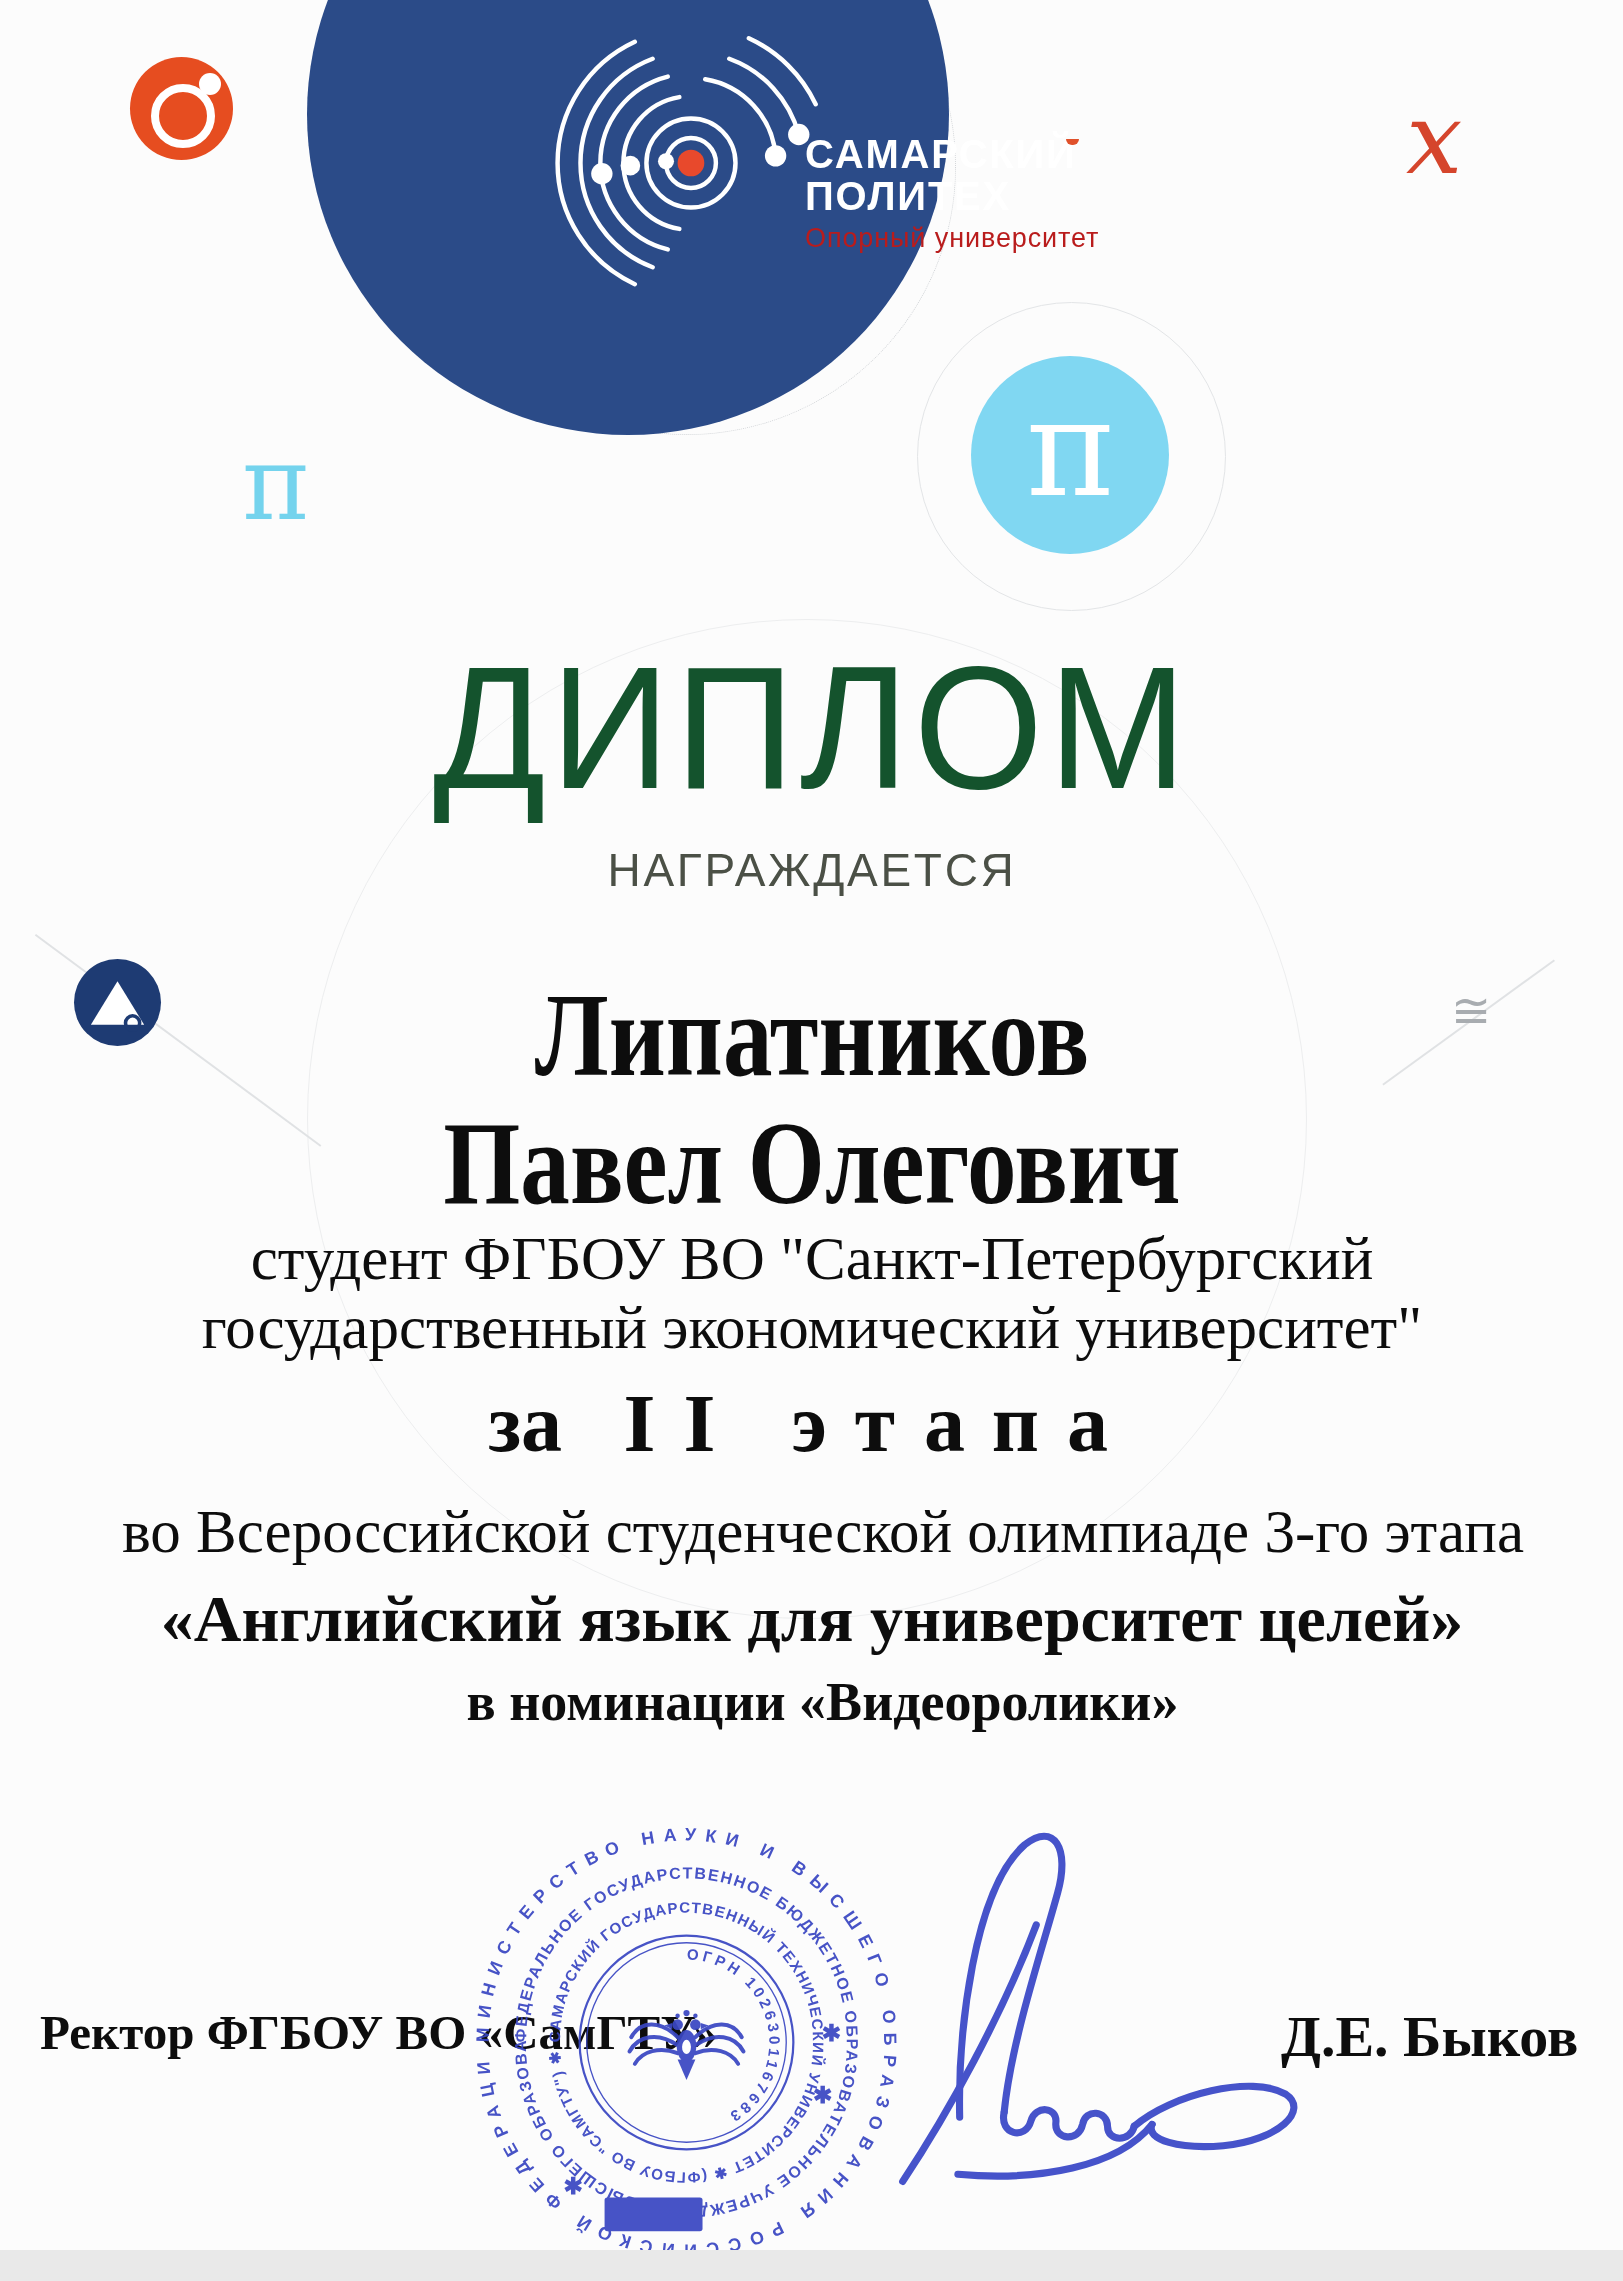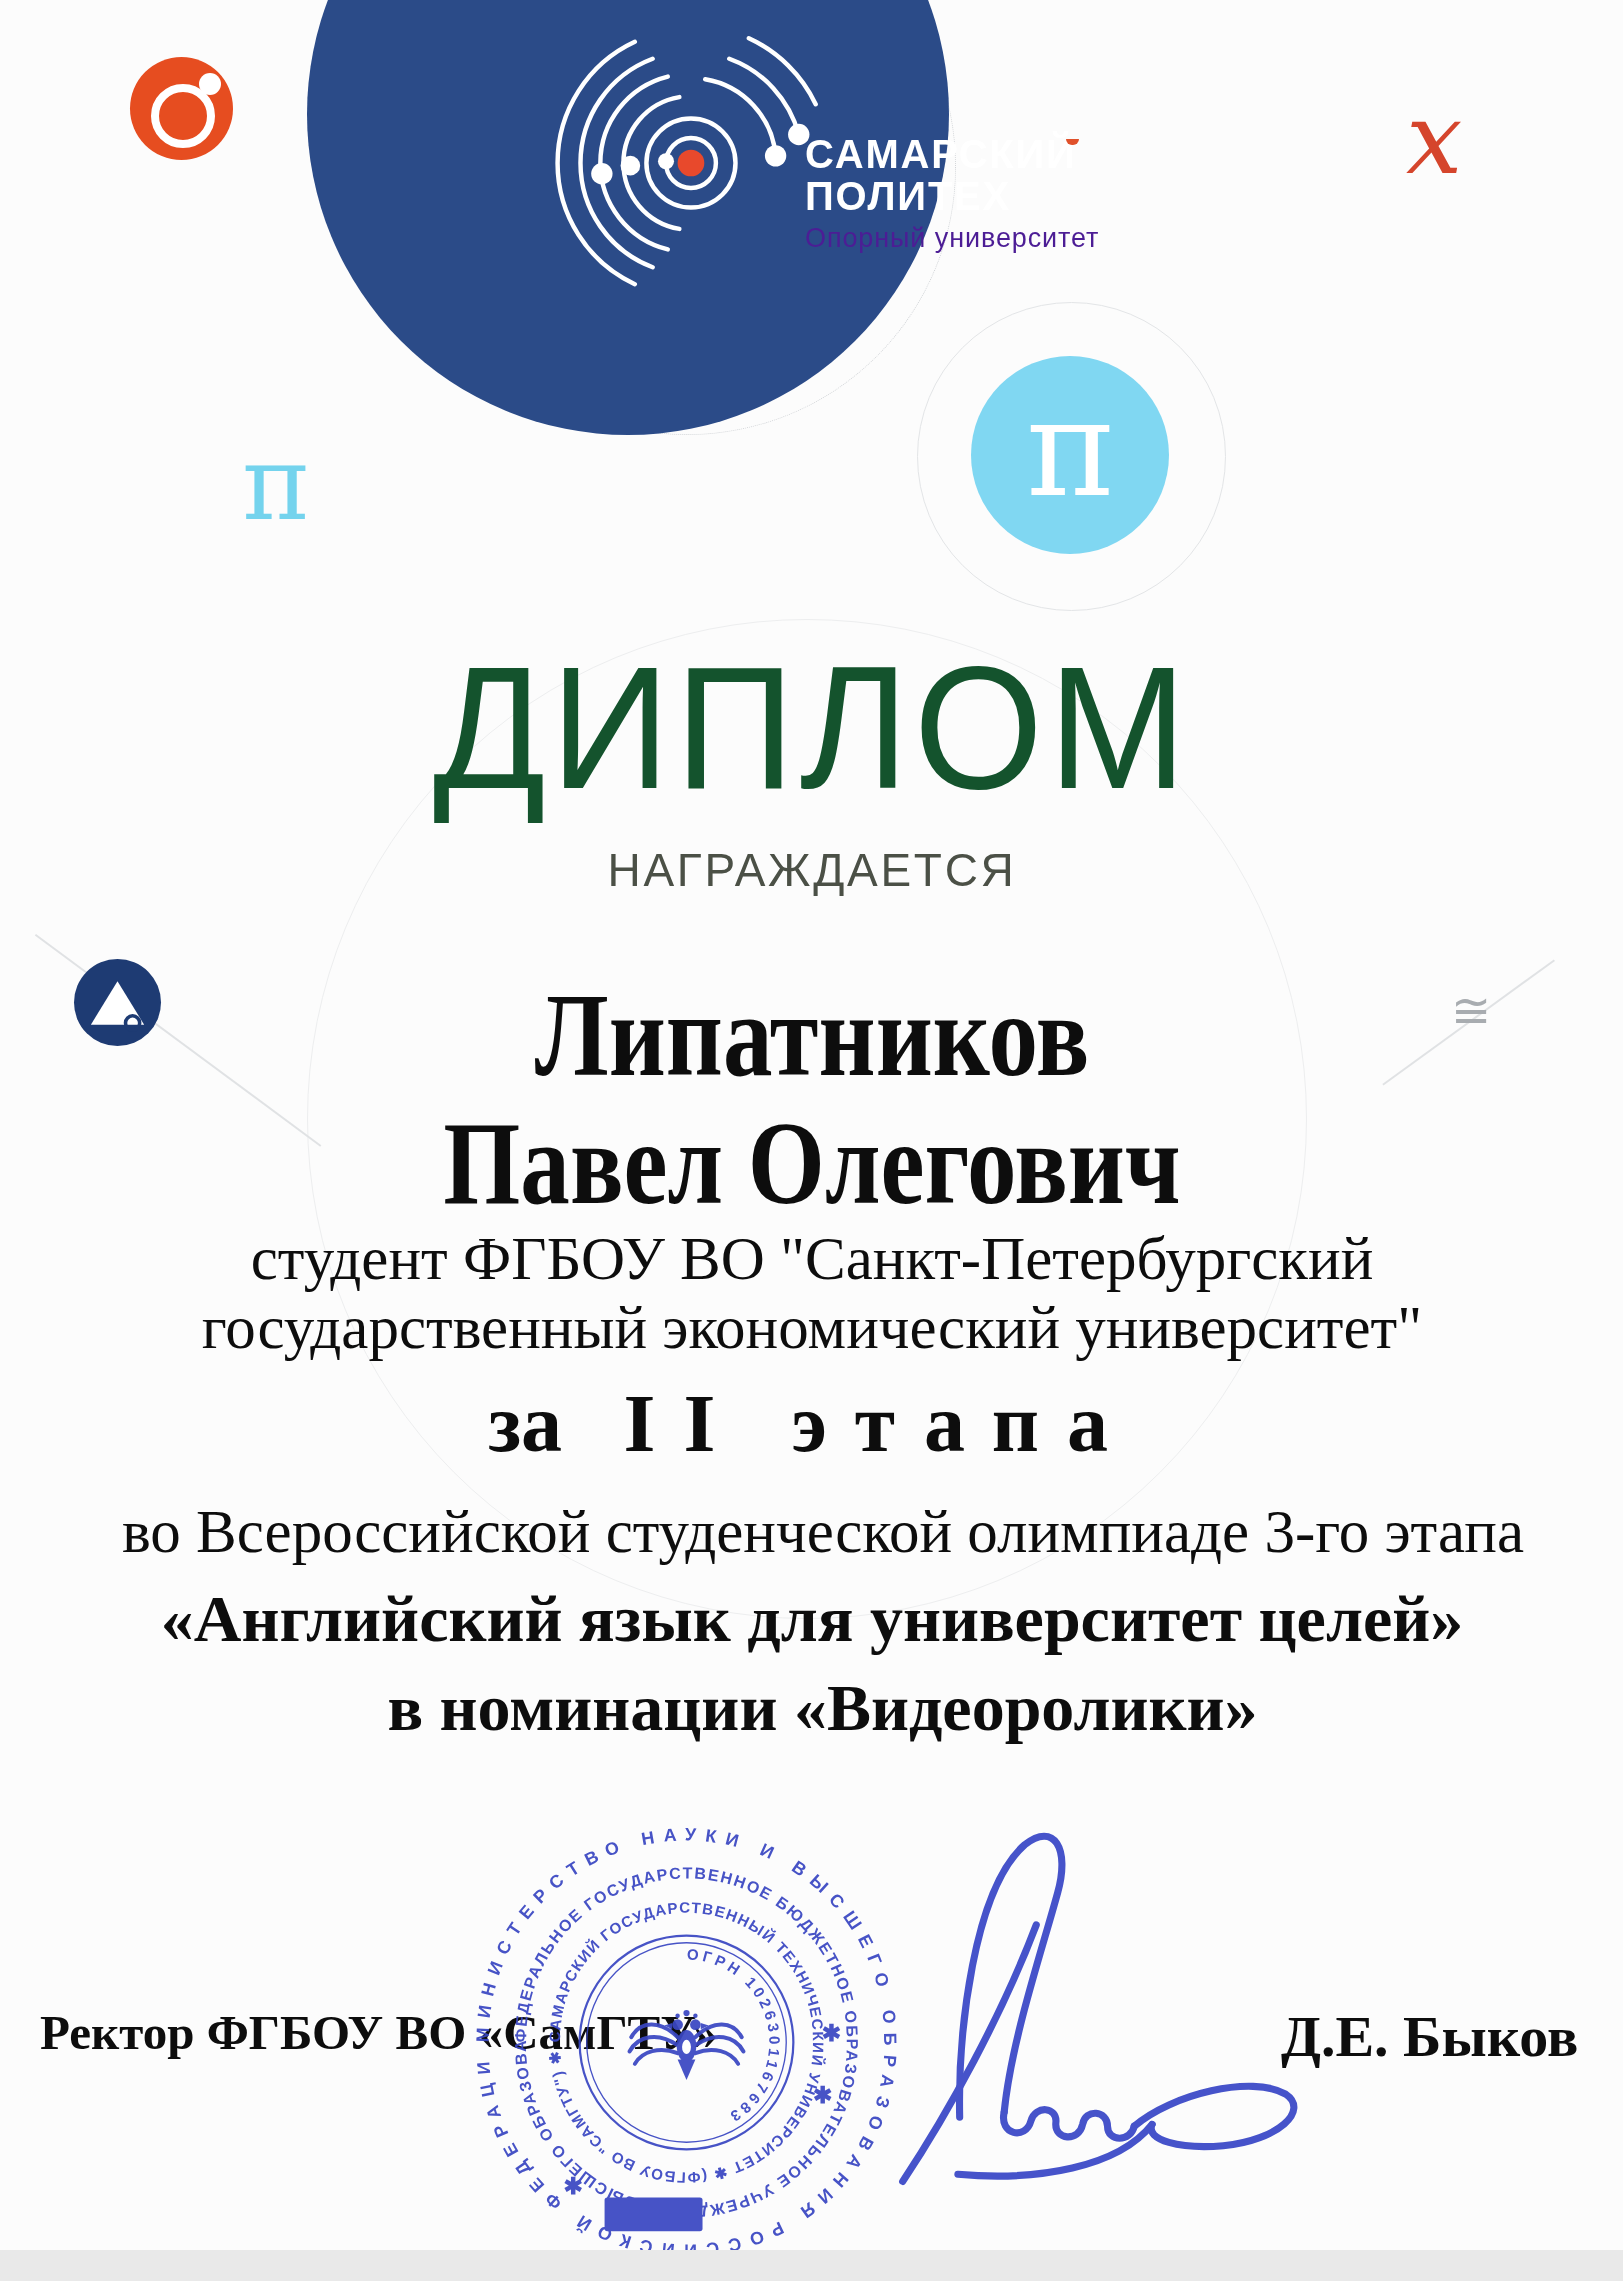--- a/index.html
+++ b/index.html
@@ -14,21 +14,21 @@
   .dc-big{left:307px;top:619px;width:998px;height:998px;border:1.8px solid #edeeef;}
   .decor-line{position:absolute;height:1.8px;background:#e0e2e4;transform-origin:0 0;z-index:0;}
   .dl-1{left:36px;top:934px;width:355px;transform:rotate(36.5deg);}
   .dl-2{left:1555px;top:961px;width:212px;transform:rotate(144deg);}
   
   .header-circle{left:307px;top:-207px;width:642px;height:642px;border-radius:50%;
                  background:#2b4b88;z-index:1;}
   .logo-orbits{left:535px;top:16px;z-index:2;}
   .logo-text{left:805px;top:134px;z-index:2;color:#ffffff;font-family:"Liberation Sans",sans-serif;line-height:1.04;}
   .logo-line{font-size:40px;font-weight:bold;letter-spacing:1.8px;}
-  .logo-sub{font-size:27px;font-weight:normal;color:#4c1d95;margin-top:7.1px;letter-spacing:0.9px;}
+  .logo-sub{font-size:27px;font-weight:normal;color:#b91c1c;margin-top:7.1px;letter-spacing:0.9px;}
   .logo-breve{left:1066px;top:139px;width:12.5px;height:6.2px;border-radius:0 0 6.2px 6.2px;background:#e0512b;z-index:3;}
   .orange-icon{left:130px;top:57px;width:103px;height:103px;border-radius:50%;background:#e64d20;z-index:1;}
   .orange-ring{position:absolute;left:21.4px;top:27px;width:48px;height:48px;border:8px solid #ffffff;border-radius:50%;}
   .orange-dot{position:absolute;left:69px;top:16px;width:22px;height:22px;border-radius:50%;background:#ffffff;}
   .pi-small{left:242px;top:433px;font-size:102px;line-height:1;color:#74d3ed;z-index:1;
             font-family:"DejaVu Serif",serif;}
   .pi-circle{left:971px;top:356px;width:198px;height:198px;border-radius:50%;background:#80d7f2;
              z-index:1;display:flex;align-items:center;justify-content:center;}
   .pi-large{font-size:134px;line-height:1;color:#ffffff;font-family:"DejaVu Serif",serif;padding-bottom:12.5px;}
   .x-symbol{left:1406px;top:89px;font-size:100px;line-height:1;color:#d5452c;font-style:italic;
@@ -45,21 +45,21 @@
   
   .name-line{z-index:2;font-weight:bold;font-size:118px;line-height:1;}
   .name-line span{display:inline-block;transform:scaleX(.84);transform-origin:50% 50%;}
   .nl-1{top:977px;} .nl-2{top:1105px;}
   .affil-line{z-index:2;font-size:61px;line-height:1;}
   .af-1{top:1228px;} .af-2{top:1297px;}
   .place-line{top:1383px;z-index:2;font-weight:bold;font-size:82px;line-height:1;}
   .place-line .sp{letter-spacing:.34em;}
   .event-line{top:1501px;z-index:2;font-size:61px;line-height:1;padding-left:22px;}
   .subject-line{top:1586px;z-index:2;font-weight:bold;font-size:66px;line-height:1;}
-  .nomination-line{top:1675px;z-index:2;font-weight:bold;font-size:66px;line-height:1;margin-left:21px;}
+  .nomination-line{top:1675px;z-index:2;font-weight:bold;font-size:54px;line-height:1;margin-left:21px;}
   
   .rector-label{left:40px;top:2008px;z-index:2;font-weight:bold;font-size:49px;line-height:1;}
   .signer-name{left:1281px;top:2008px;z-index:2;font-weight:bold;font-size:58px;line-height:1;}
   .stamp{left:471px;top:1816px;z-index:3;opacity:.93;}
   .stamp text{font-family:"Liberation Sans",sans-serif;font-weight:bold;fill:#3a47c2;}
   .signature{left:824px;top:1818px;z-index:4;opacity:.95;}
 </style>
 </head>
 <body>
 

